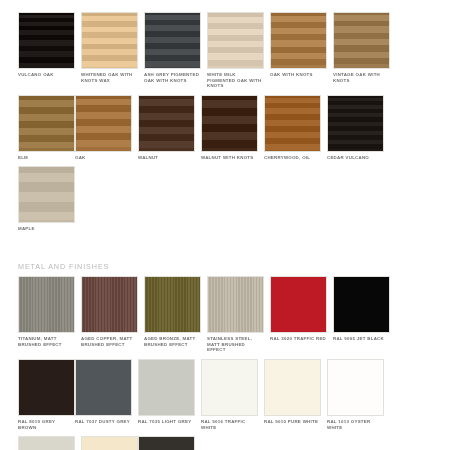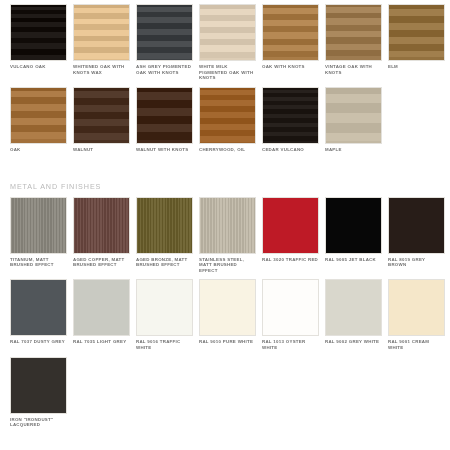--- a/index.html
+++ b/index.html
@@ -13,21 +13,21 @@
     height: 450px;
     overflow: hidden;
     font-family: "Liberation Sans", "DejaVu Sans", sans-serif;
     -webkit-font-smoothing: antialiased;
   }
   .page {
     position: relative;
     width: 450px;
     height: 450px;
     box-sizing: border-box;
-    padding: 4px;
+    padding: 12px;
   }
   .section {
     padding: 0 0 0 0;
   }
   .section-header {
     font-size: 7.2px;
     letter-spacing: 0.9px;
     color: #b9b9b9;
     text-transform: uppercase;
     padding: 7px 0 6px 6px;

